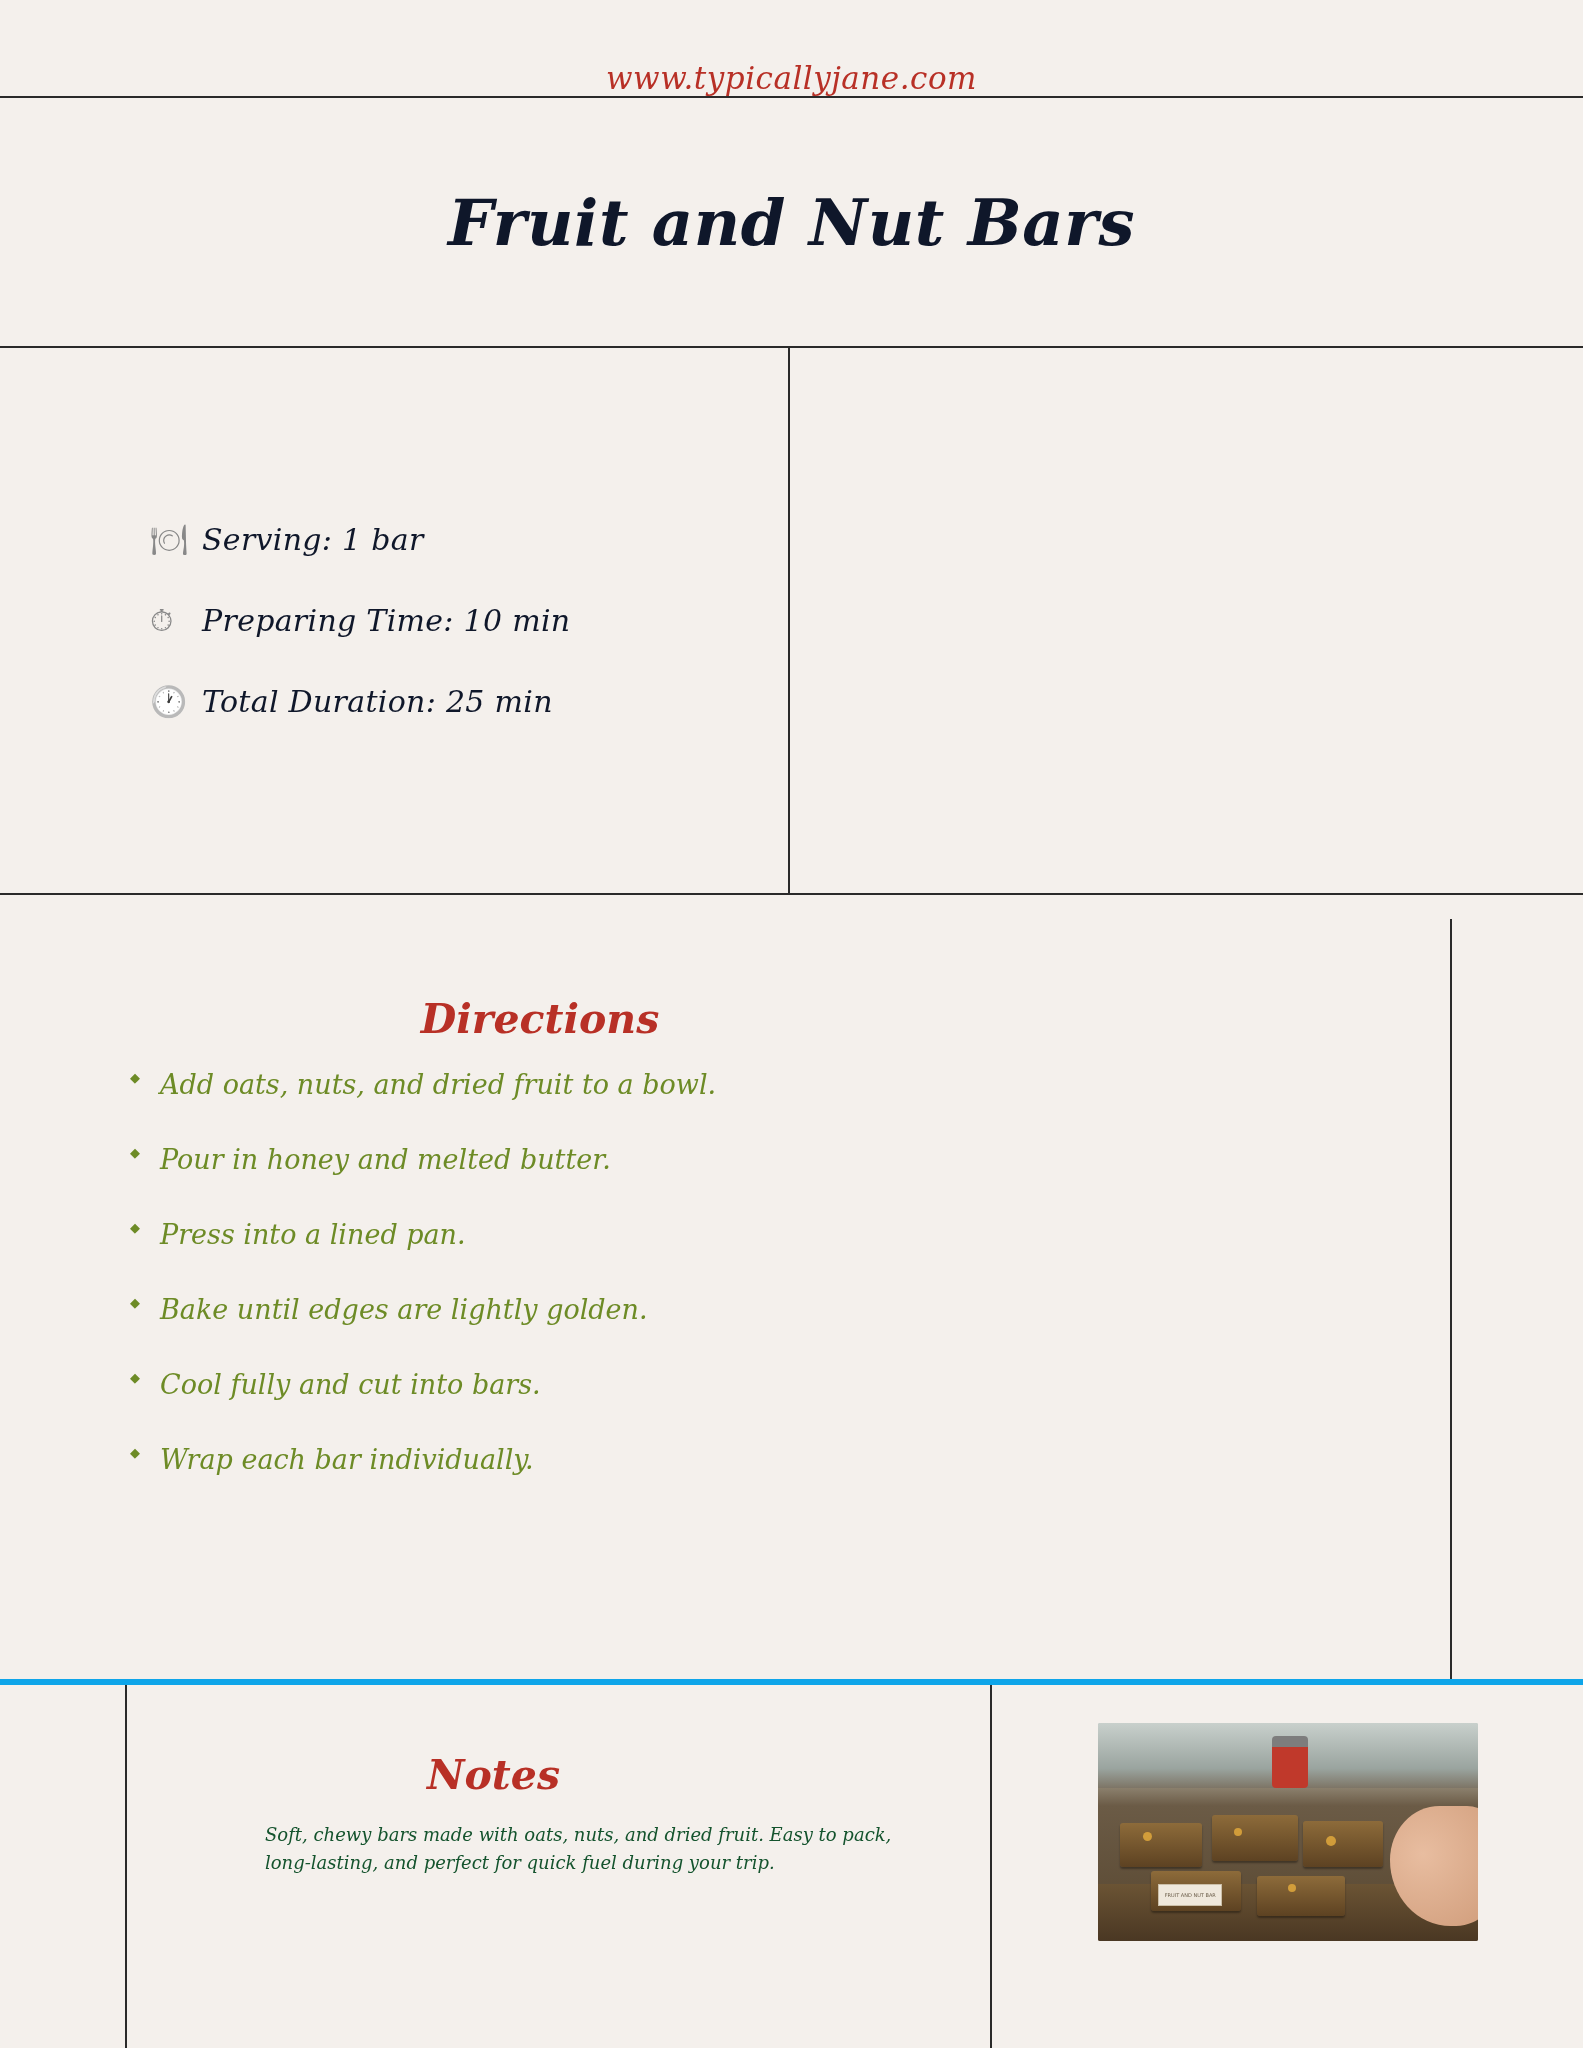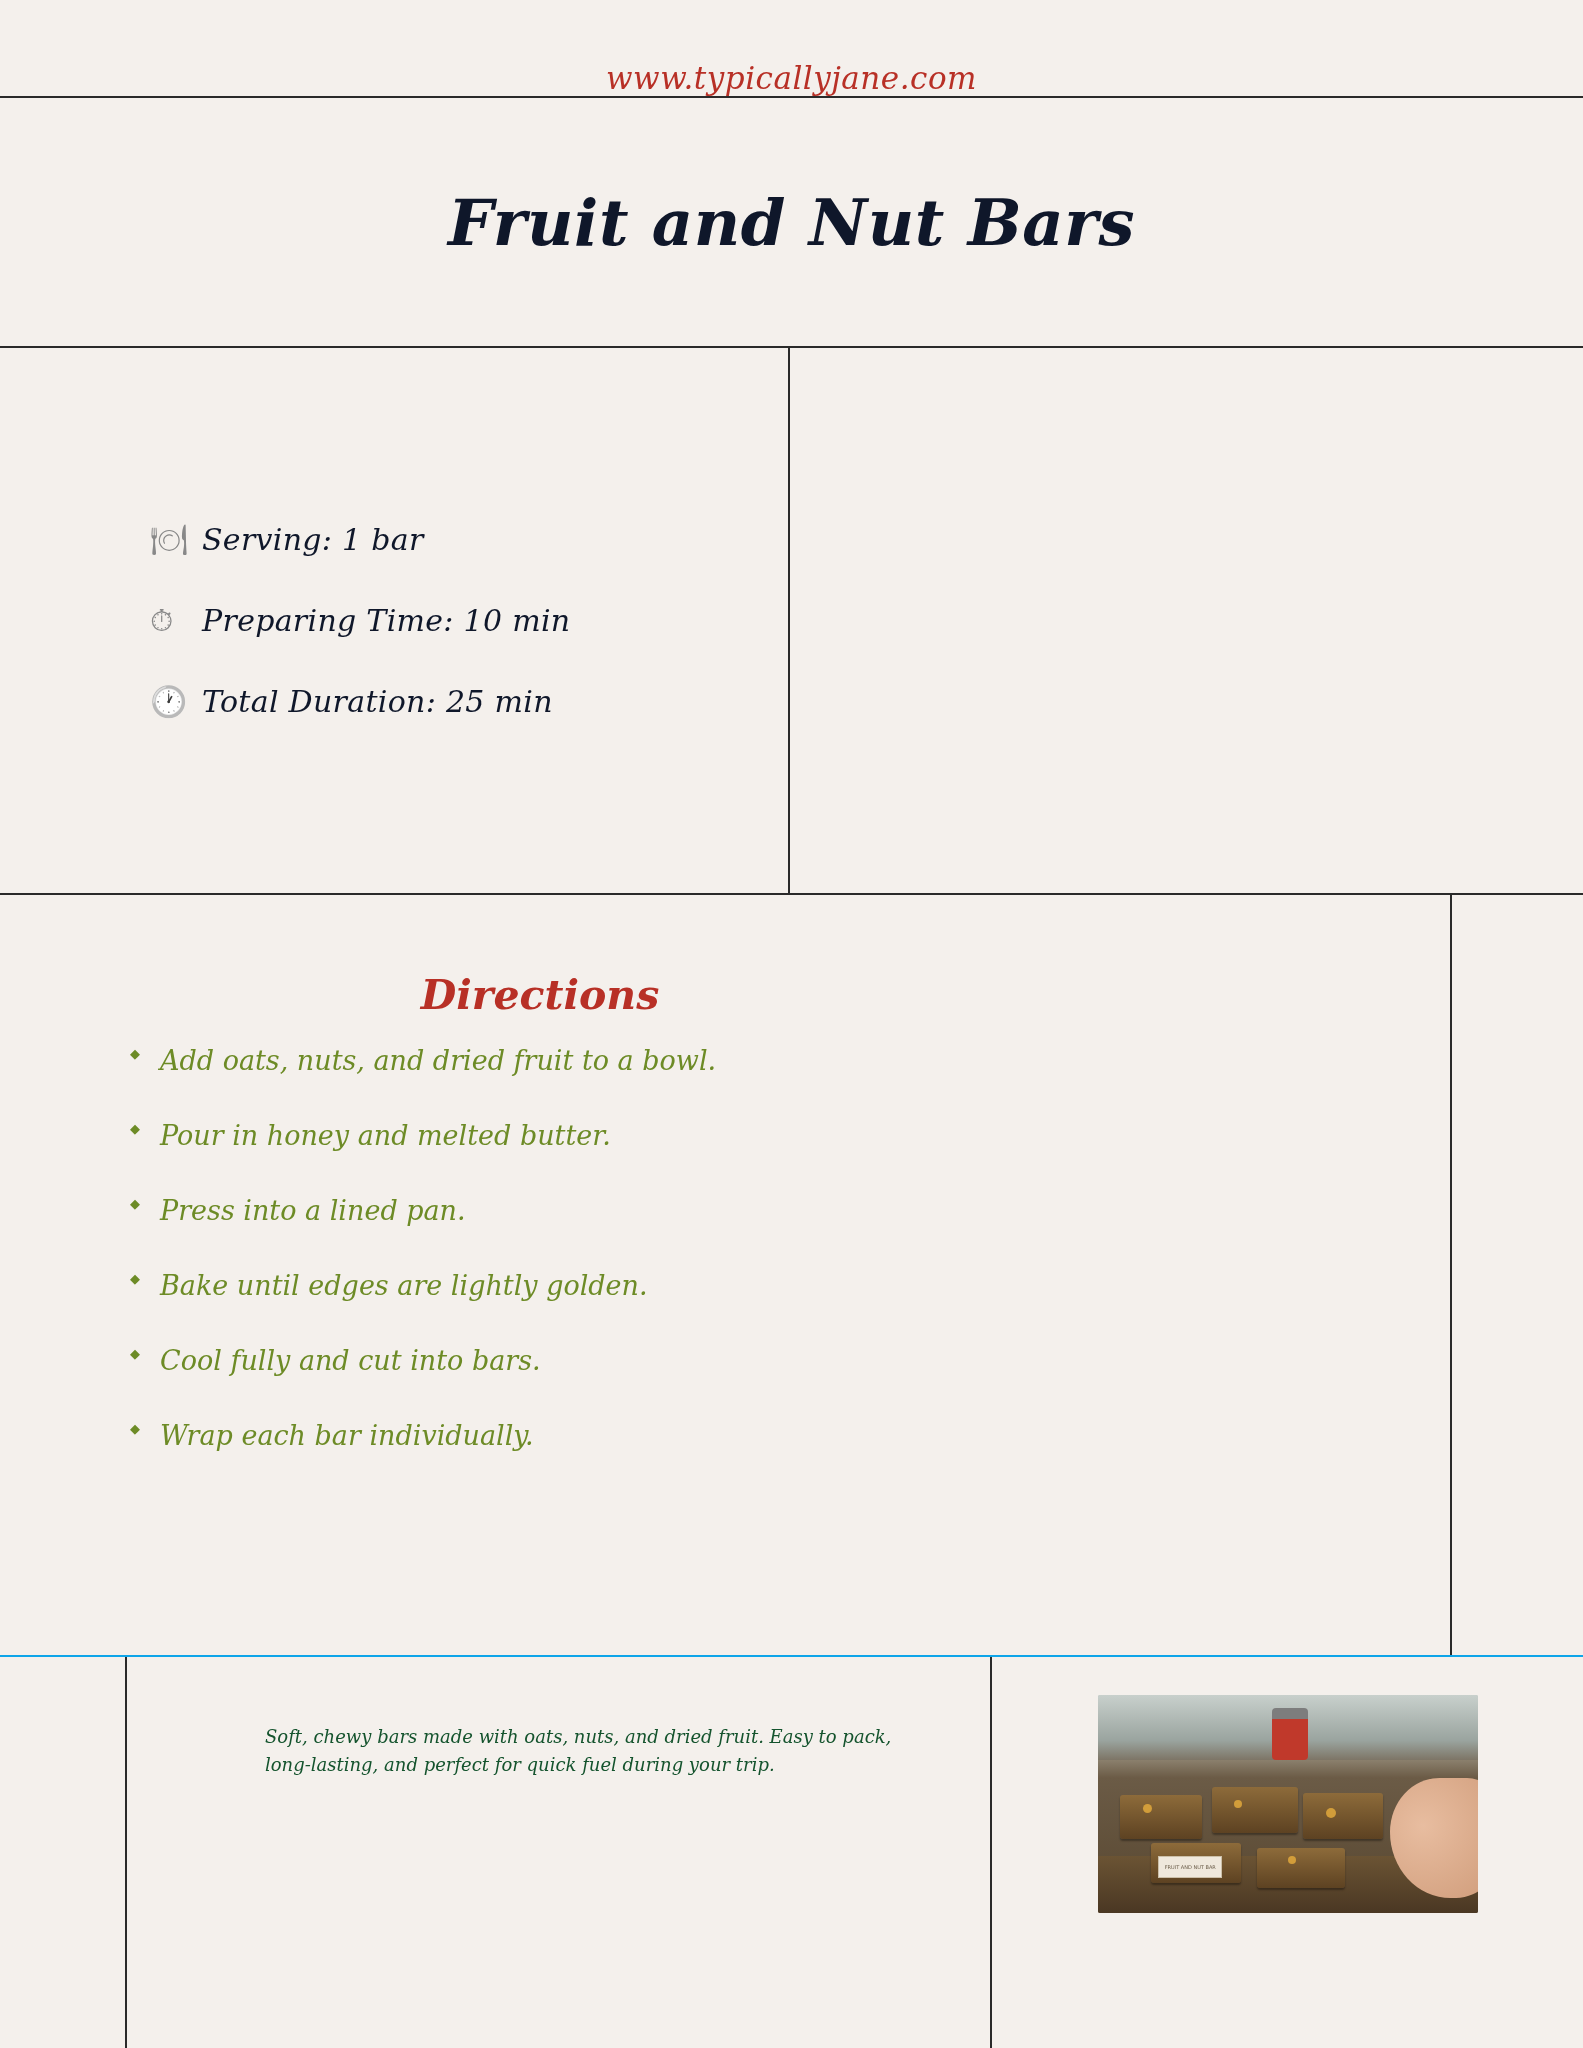--- a/index.html
+++ b/index.html
@@ -125,21 +125,22 @@
     top: 2px;
     font-size: 13px;
     color: #6d8b26;
   }
   .ing-list { padding-left: 62px; }
 
   
   .row-dir {
     display: flex;
     height: 760px;
-    border-bottom: 2px solid #0ea5e9;
+    border-bottom: 6px solid #0ea5e9;
+    margin-top: 24px;
   }
   .dir-col {
     width: 1452px;
     border-right: 2px solid #2a2a2a;
     box-sizing: border-box;
     padding: 76px 60px 0 130px;
   }
   .dir-heading {
     text-align: center;
     padding-right: 440px;
@@ -296,20 +297,21 @@
         <li>Wrap each bar individually.</li>
       </ul>
     </div>
     <div class="dir-spacer"></div>
   </div>
 
   <div class="row-notes">
     <div class="notes-left-gap"></div>
 
     <div class="notes-col">
+      <h2 class="section-heading notes-heading">Notes</h2>
       <p class="notes-text">Soft, chewy bars made with oats, nuts, and dried fruit. Easy to pack, long-lasting, and perfect for quick fuel during your trip.</p>
     </div>
 
     <div class="photo-col">
       <div class="photo">
         <div class="sky-strip"></div>
         <div class="canister"></div>
         <div class="board"></div>
         <div class="bar" style="left:6%;  top:46%; width:82px; height:44px;"></div>
         <div class="bar" style="left:30%; top:42%; width:86px; height:46px;"></div>

